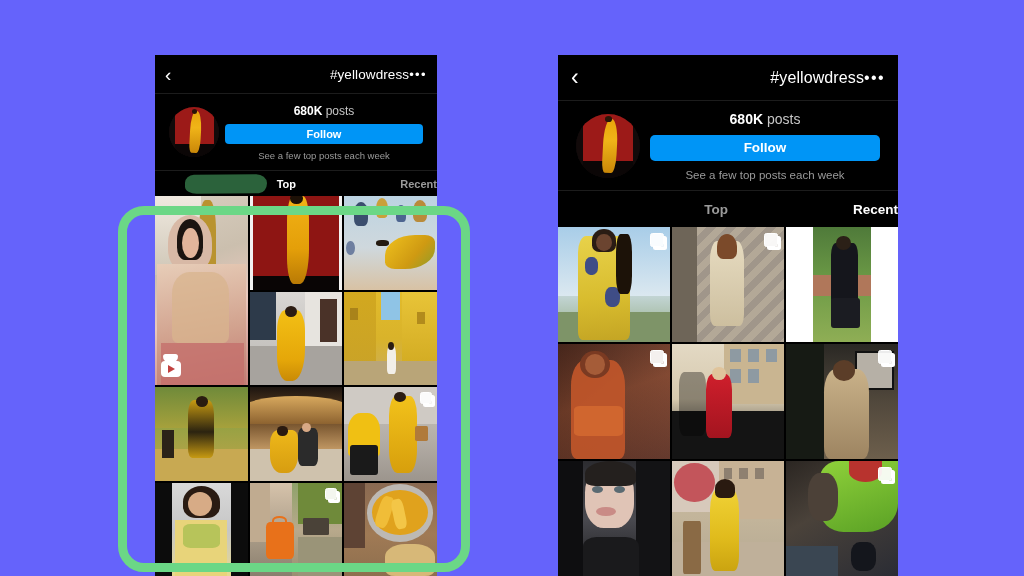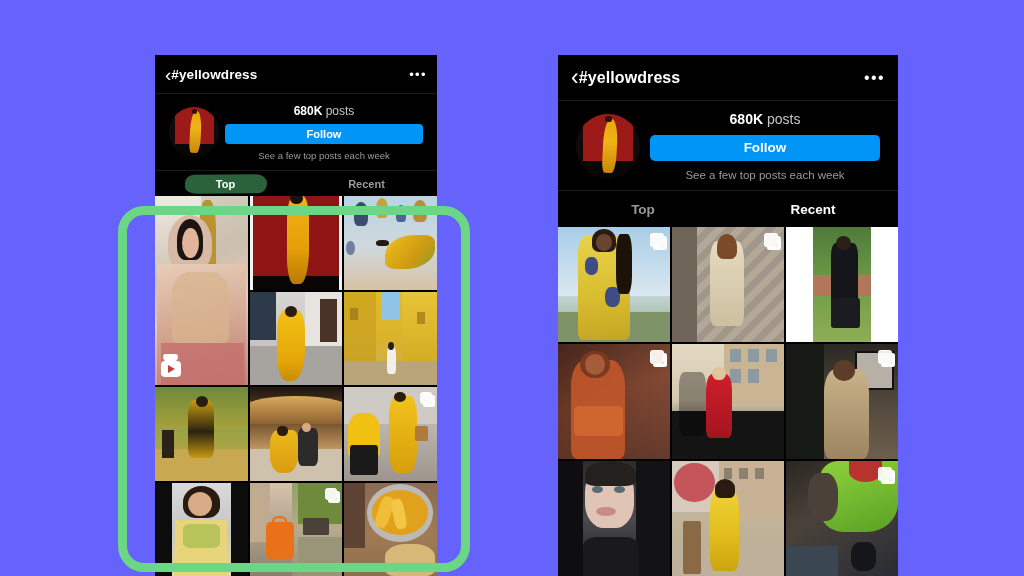--- a/index.html
+++ b/index.html
@@ -29,22 +29,22 @@
     flex: 0 0 auto;
   }
   #phone-left  .navbar { height: 39px; padding: 0 10px; }
   #phone-right .navbar { height: 46px; padding: 0 13px; }
 
   .nav-back { color: #fff; line-height: 1; flex: 0 0 auto; cursor: pointer; }
   #phone-left  .nav-back { font-size: 19px; }
   #phone-right .nav-back { font-size: 23px; }
 
   .nav-title {
-    flex: 1 1 auto; text-align: left; color: #fff;
-    font-weight: bold; letter-spacing: .1px;
+    flex: 1 1 auto; text-align: right; color: #fff;
+    font-weight: normal; letter-spacing: .1px;
   }
   #phone-left  .nav-title { font-size: 13.5px; }
   #phone-right .nav-title { font-size: 16px; }
 
   .nav-more { color: #fff; letter-spacing: 1.4px; flex: 0 0 auto; cursor: pointer; line-height: 1; }
   #phone-left  .nav-more { font-size: 13px; }
   #phone-right .nav-more { font-size: 16px; }
 
   
   .profile {
@@ -101,21 +101,21 @@
 
   .prof-sub { color:#9a9a9a; }
   #phone-left  .prof-sub { font-size:9.5px; margin-top:6px; }
   #phone-right .prof-sub { font-size:11.5px; margin-top:8px; }
 
   
   .tabs { display:flex; background:#000; flex:0 0 auto; position:relative; }
   #phone-left  .tabs { height:25px; }
   #phone-right .tabs { height:36px; }
   .tab {
-    flex:1 1 50%; display:flex; align-items:center; justify-content:center;
+    flex:1 1 50%; display:flex; align-items:center; justify-content:flex-end;
     cursor:pointer; position:relative;
   }
   #phone-left  .tab { font-size:11px; }
   #phone-right .tab { font-size:13.5px; }
   .tab.active { color:#fff; font-weight:bold; }
   .tab.inactive { color:#9a9a9a; font-weight:bold; }
   #phone-left .tab .tab-label { position:relative; z-index:2; }
   
   .tab-marker {
     position:absolute; z-index:1;

